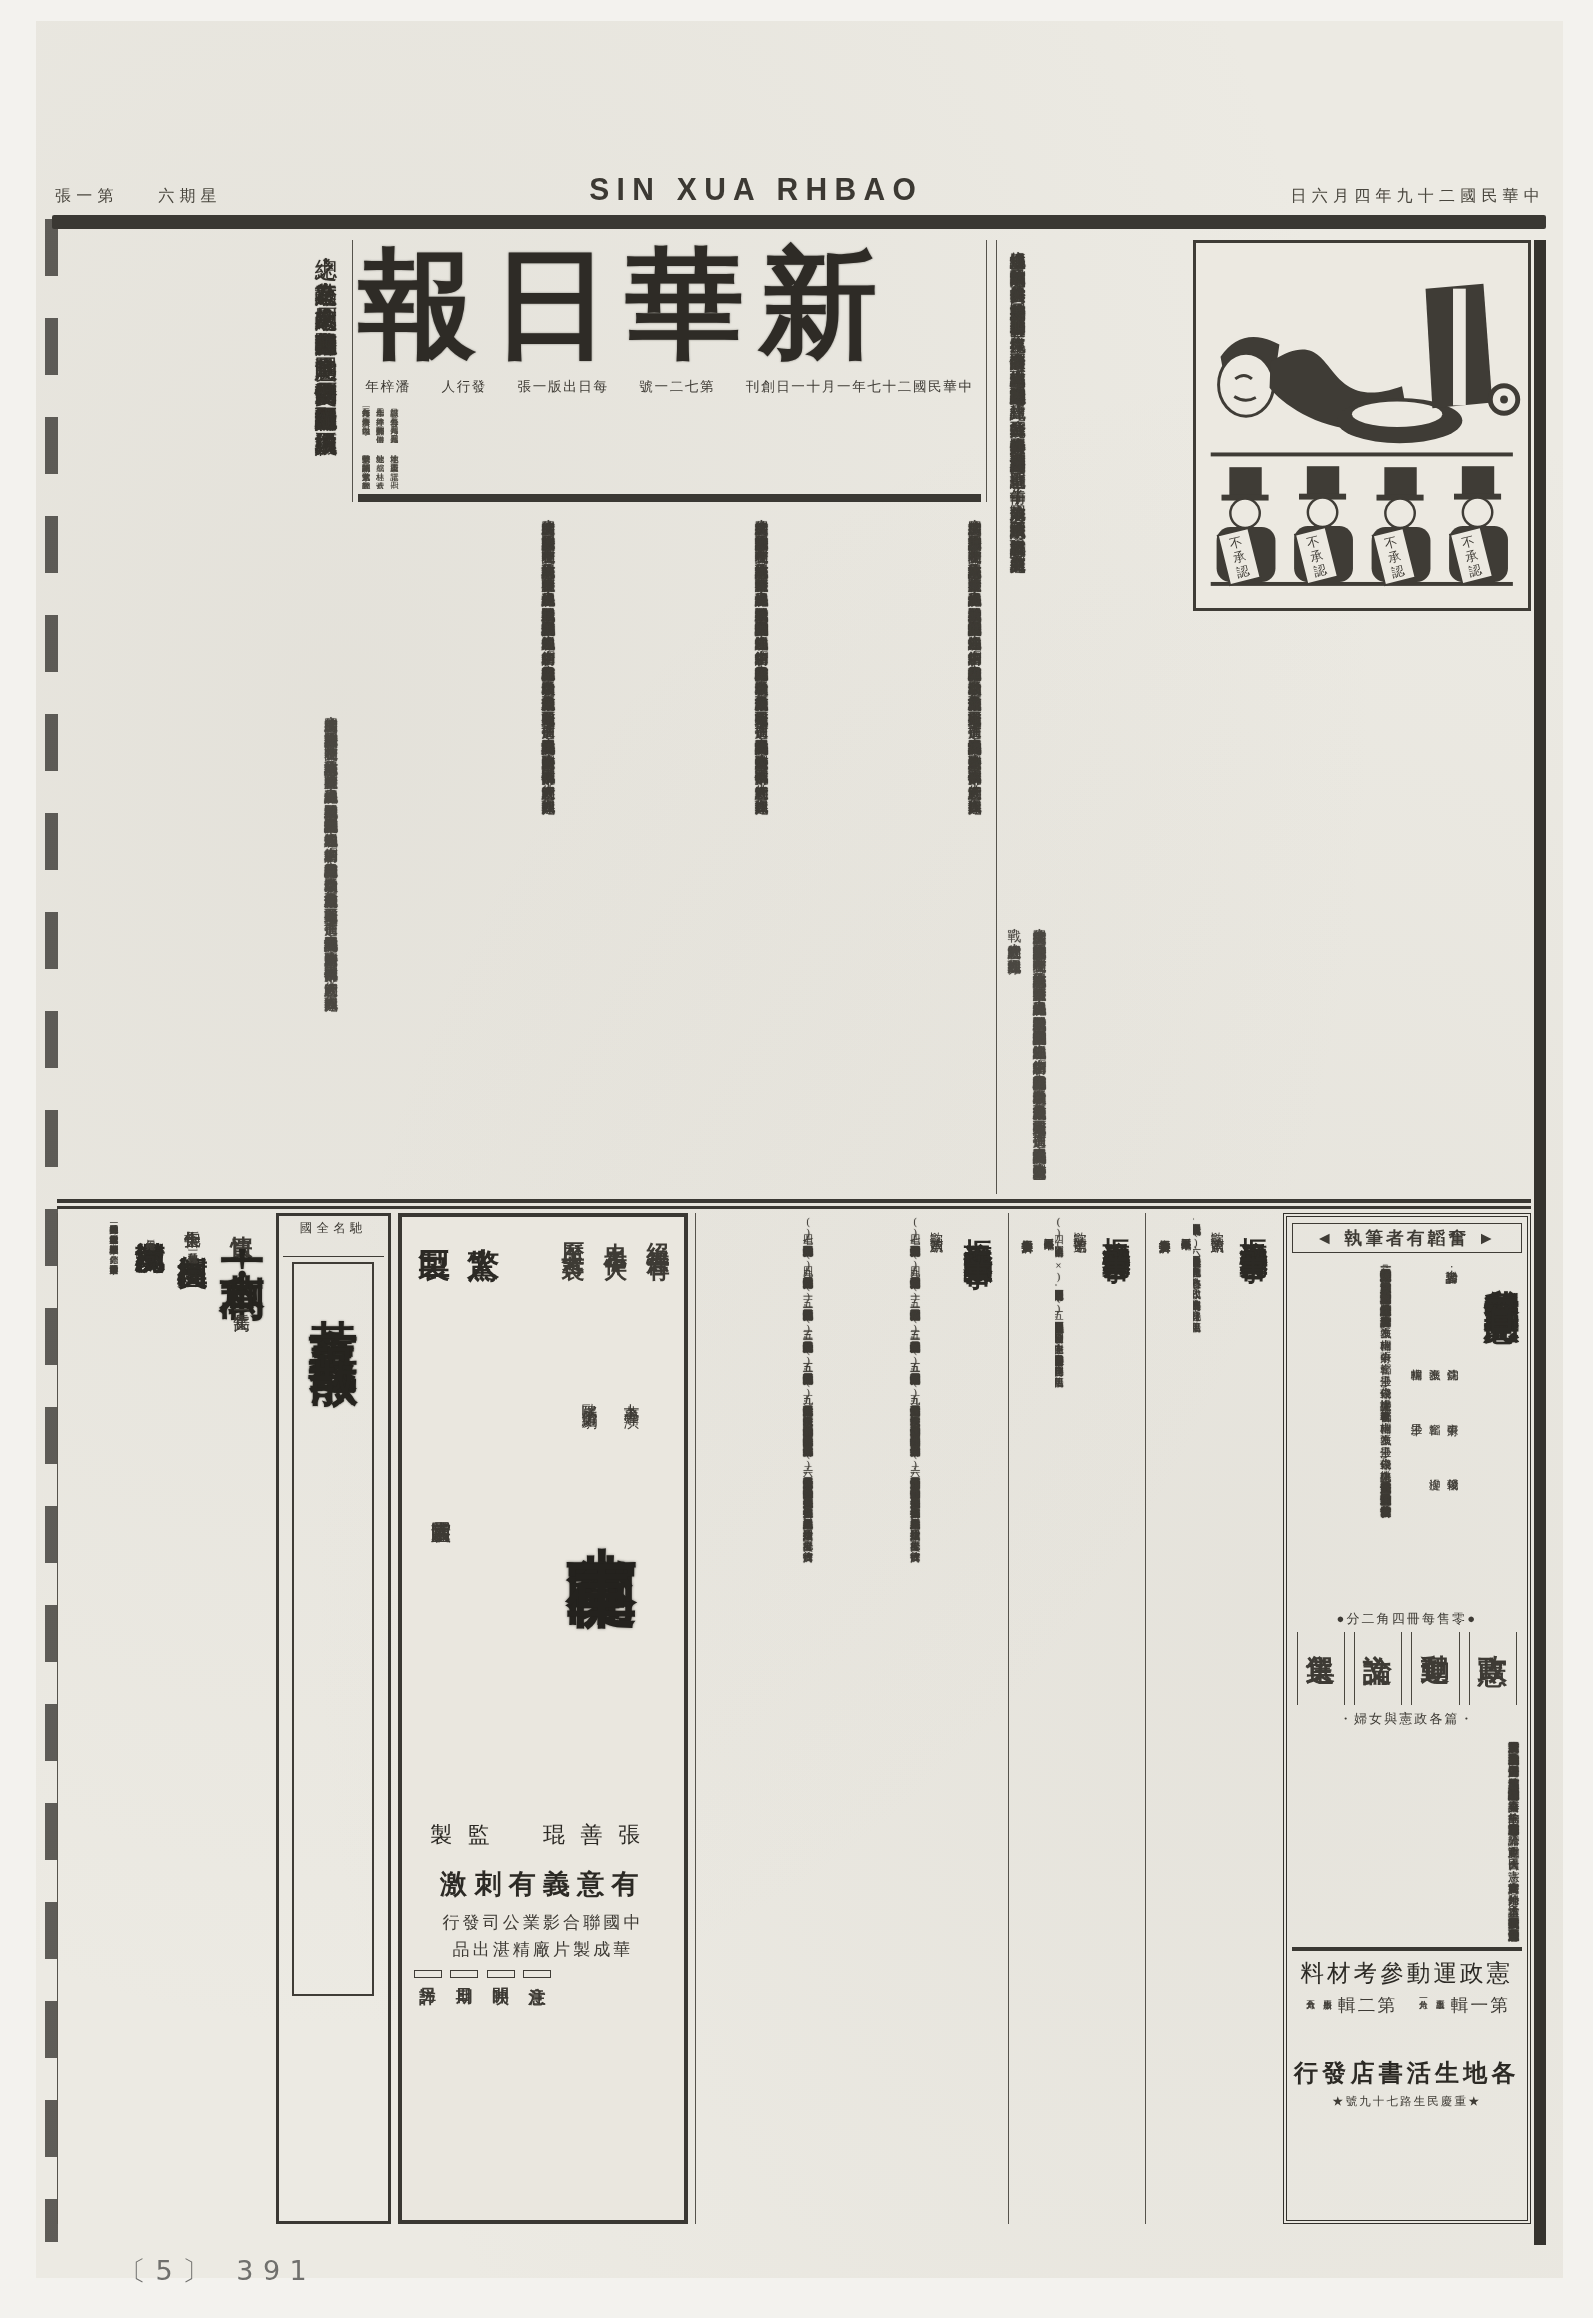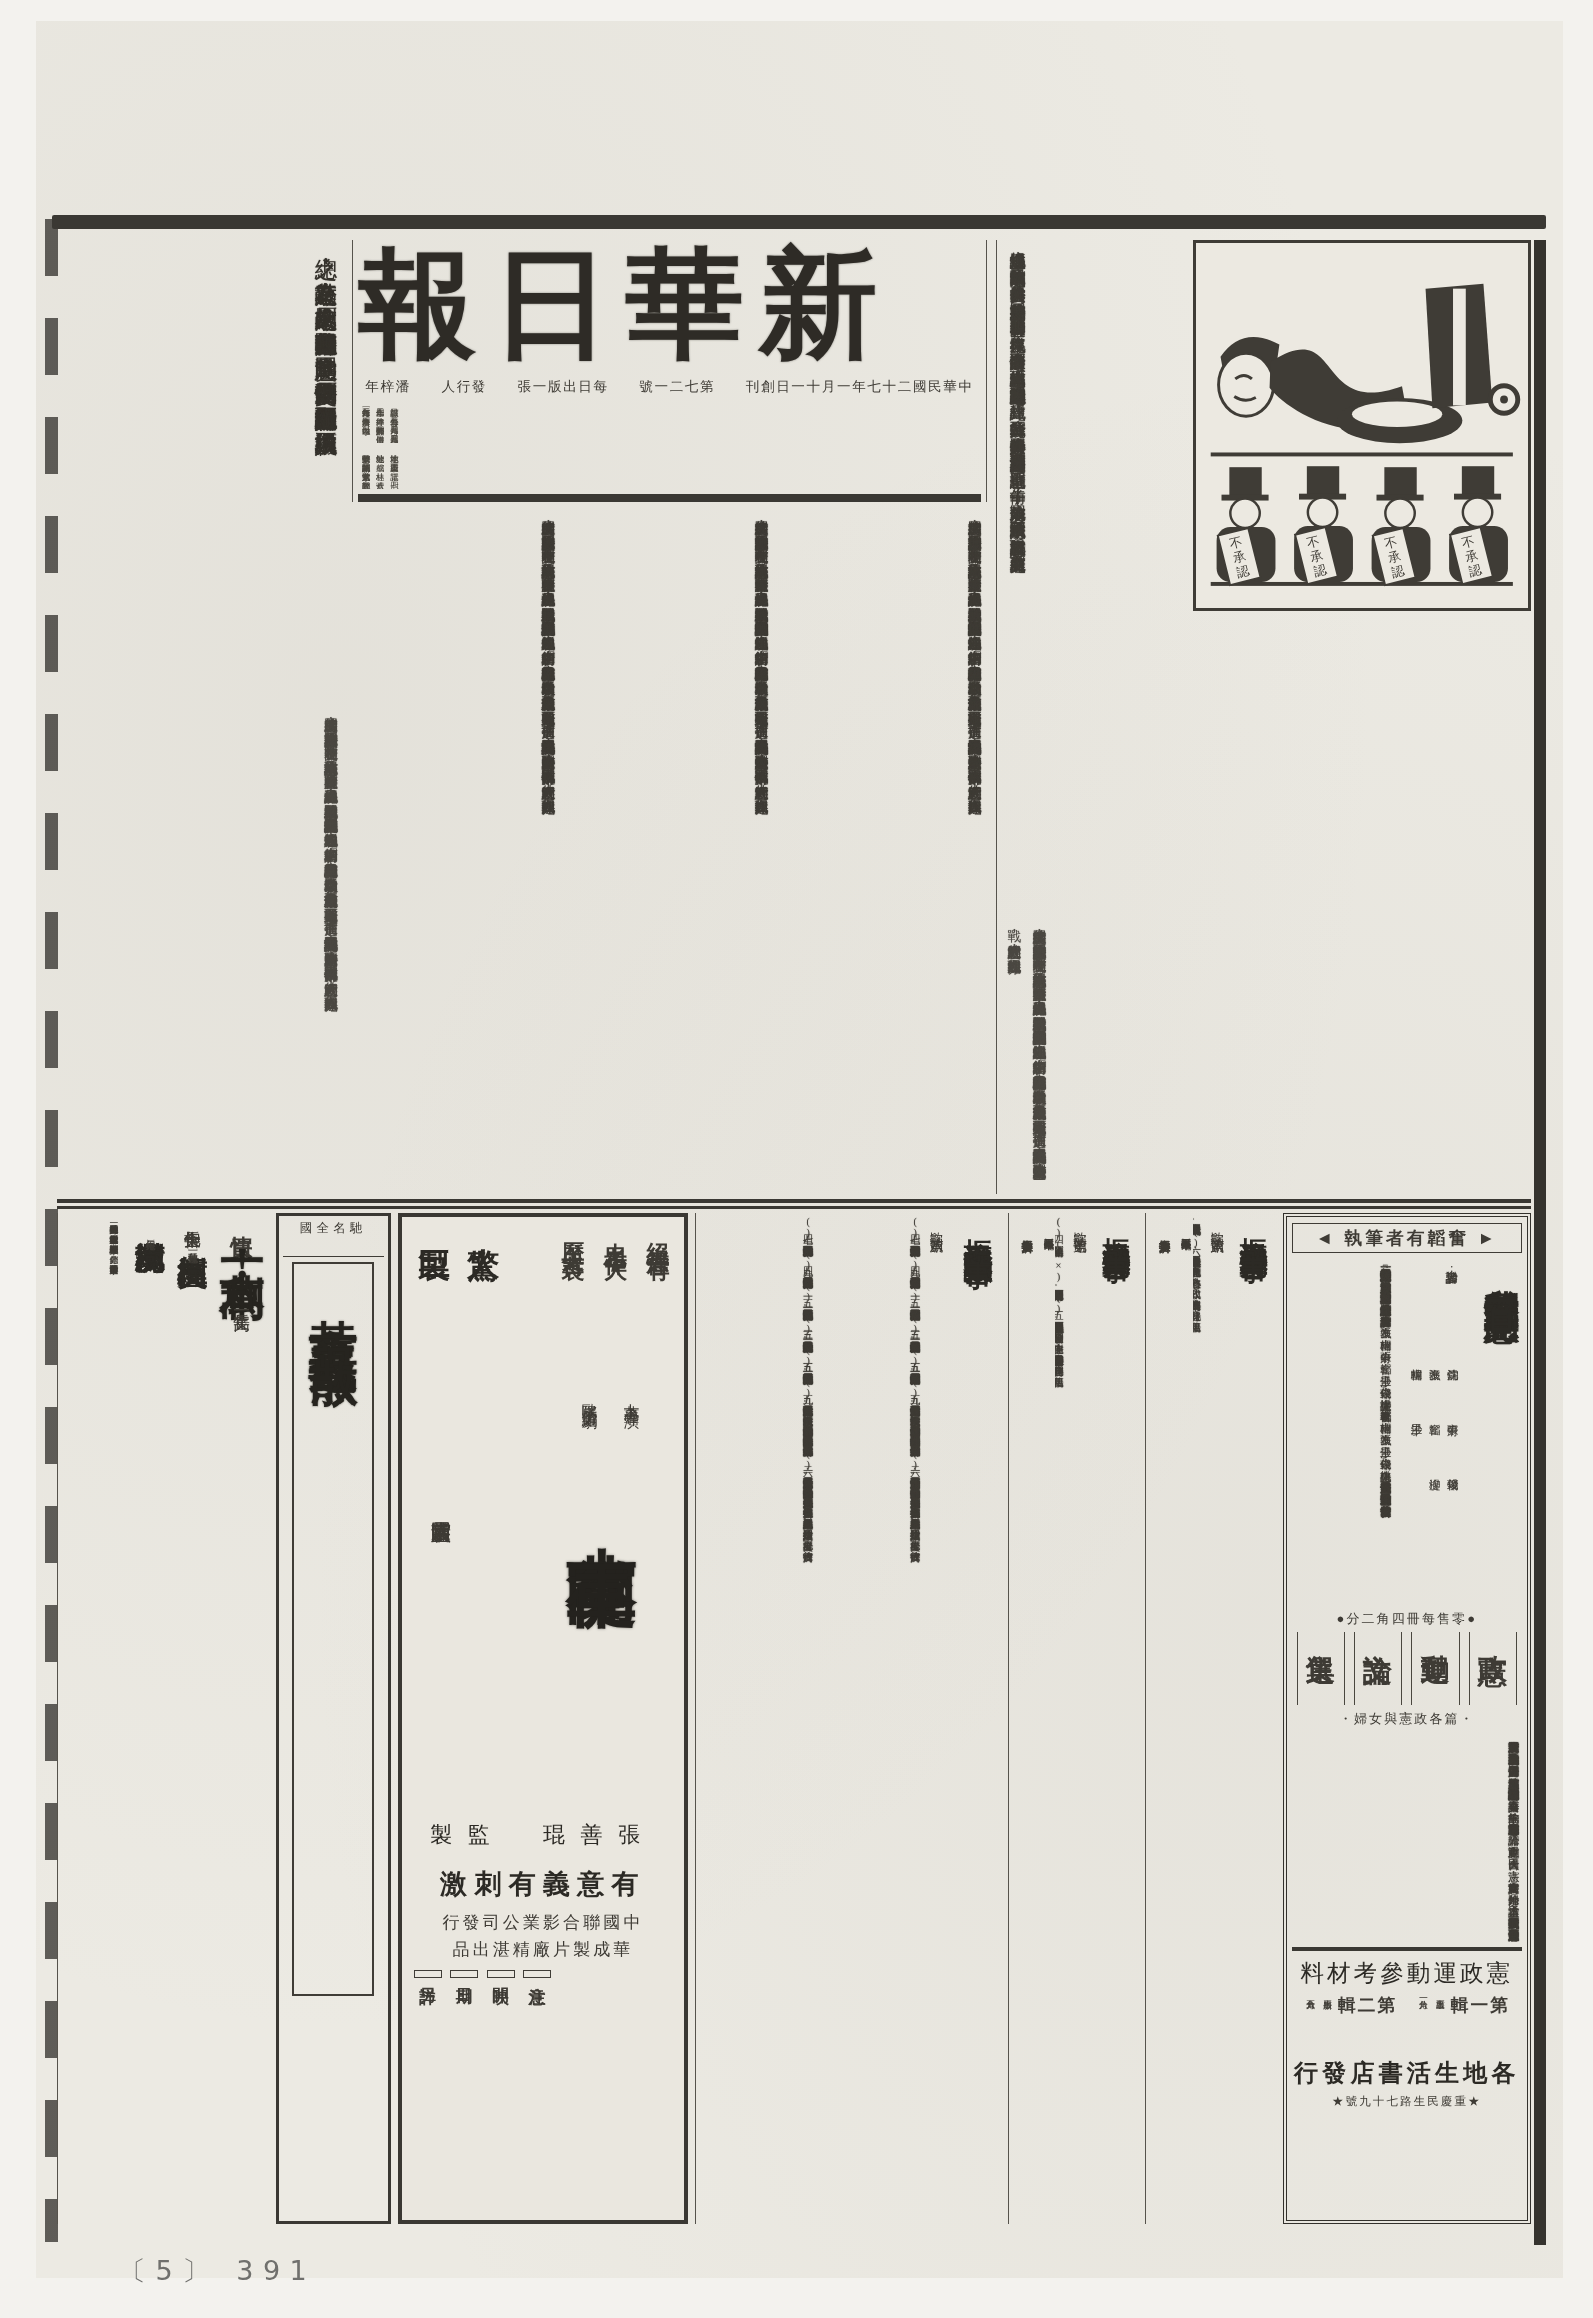--- a/index.html
+++ b/index.html
@@ -100,21 +100,21 @@
   .book-names .v{font-size:11.5px;height:52px;}
   .book-body{flex:1;font-size:11px;line-height:1.6;}
   .book-price{text-align:center;font-size:13px;margin-top:5.2px;letter-spacing:2.1px;}
   .big4{display:flex;flex-direction:row-reverse;justify-content:space-around;margin-top:4.2px;height:73px;}
   .big4 .v{font-size:29px;font-weight:bold;border-right:1.6px double #4a473f;border-left:1.6px double #4a473f;padding:0 3.1px;}
   .book-body2{height:209px;font-size:11px;line-height:1.6;margin-top:5.2px;}
   .book-rule{height:3.1px;margin-top:5.2px;}
   .ref-title{text-align:center;font-size:23.5px;font-weight:normal;letter-spacing:3.1px;margin-top:6.3px;color:#2c2a25;}
   .ref-row{display:flex;flex-direction:row-reverse;justify-content:center;gap:19px;margin-top:4.2px;align-items:flex-start;}
   .ref-item{display:flex;flex-direction:row-reverse;gap:4.2px;}
-  .ref-item .lab{font-size:17.7px;font-weight:bold;letter-spacing:2.1px;}
+  .ref-item .lab{font-size:17.7px;font-weight:normal;letter-spacing:2.1px;}
   .ref-item .v{font-size:8.9px;height:57px;}
   .book-pub{text-align:center;font-size:24px;font-weight:bold;letter-spacing:4.2px;margin-top:7.3px;color:#2c2a25;}
   .book-addr{text-align:center;font-size:11.5px;letter-spacing:2.1px;margin-top:4.2px;}
 
   .relief{display:flex;flex-direction:row-reverse;border-left:1.6px solid #56534c;padding:3.1px 4.2px;box-sizing:border-box;}
   .relief-a,.relief-b{width:131px;}
   .relief-c{width:308px;}
   .relief .headcol{font-size:28px;font-weight:bold;line-height:1.25;letter-spacing:2.1px;color:#2c2a25;width:41px;}
   .relief-c .headcol{font-size:29px;width:47px;}
   .relief .tags{width:27px;display:flex;flex-direction:column;align-items:center;gap:7.3px;margin-top:5.2px;}
@@ -163,20 +163,29 @@
     position:absolute;left:83px;top:2232px;
     font-family:"DejaVu Sans",sans-serif;font-size:27px;letter-spacing:9.4px;color:#70706d;
   }
   svg text{font-family:"Liberation Serif","DejaVu Serif",serif;}
 </style>
 </head>
 <body>
 
 <div class="sheet">
 
+  <div class="top-strip">
+    <span>
+      <span>張一第</span>
+      　
+      <span>六期星</span>
+    </span>
+    <span class="latin-title">SIN XUA RHBAO</span>
+    <span>日六月四年九十二國民華中</span>
+  </div>
   <div class="top-rule inkline"></div>
 
   <div class="content">
 
     <div class="upper">
 
       <div class="col-right">
         <div class="cartoon-box">
           <svg viewBox="0 0 676 690" width="100%" height="100%">
             <g fill="#3f3c36">

